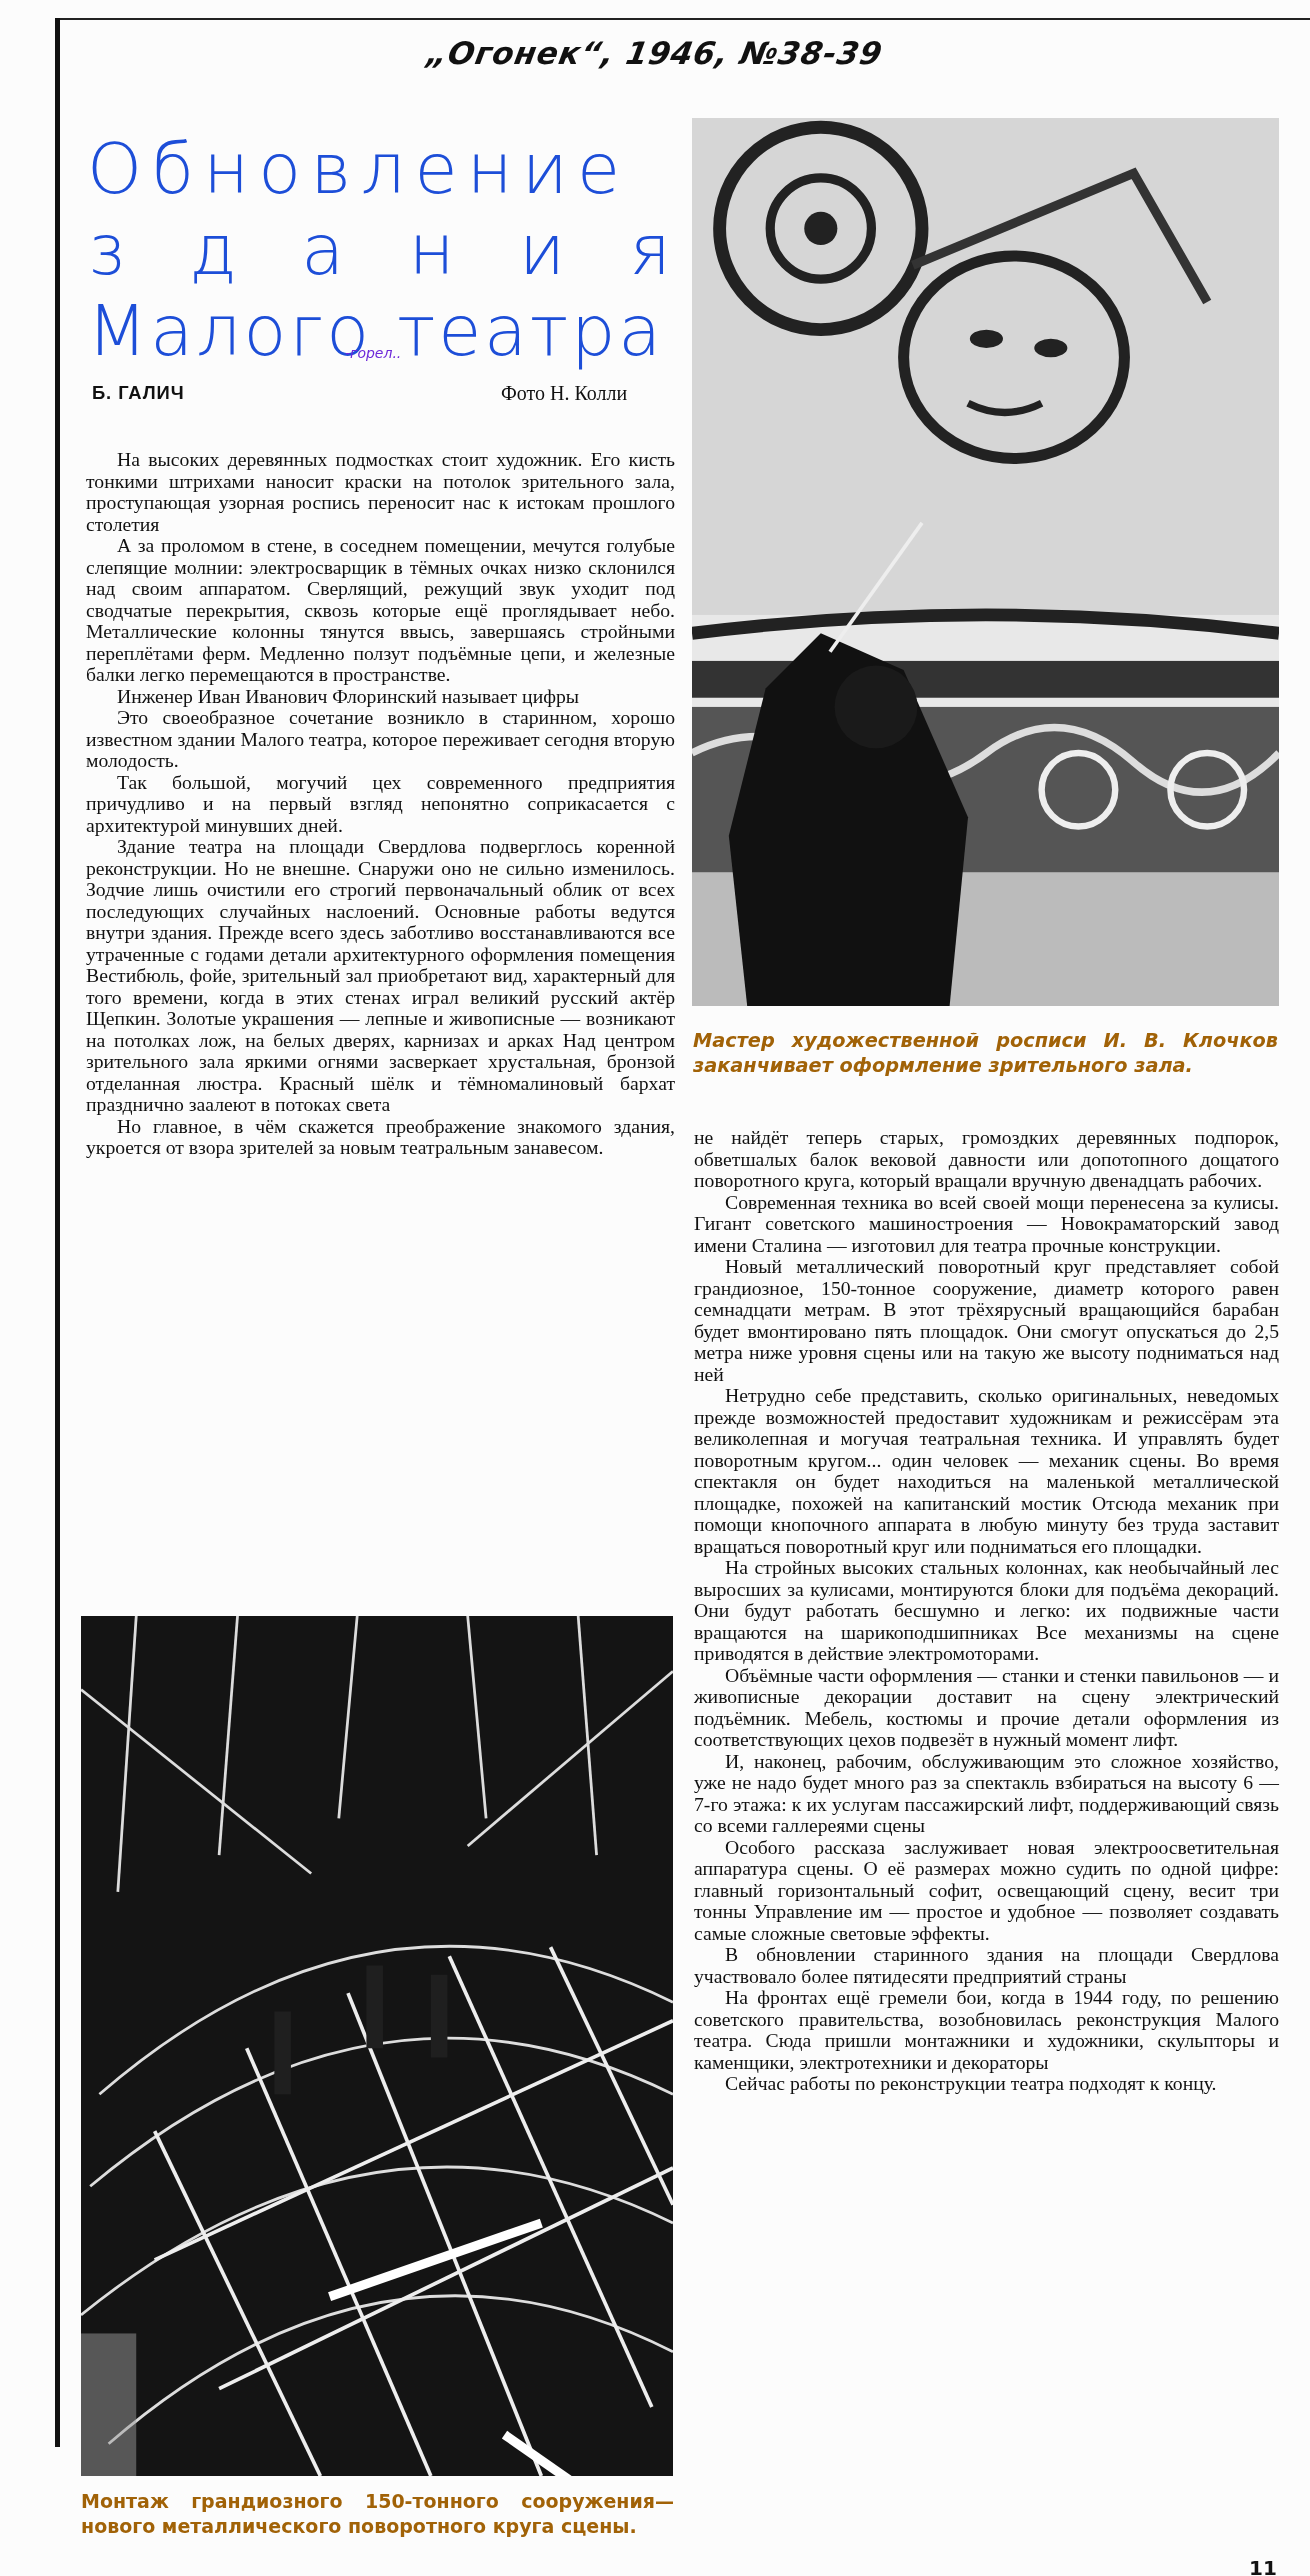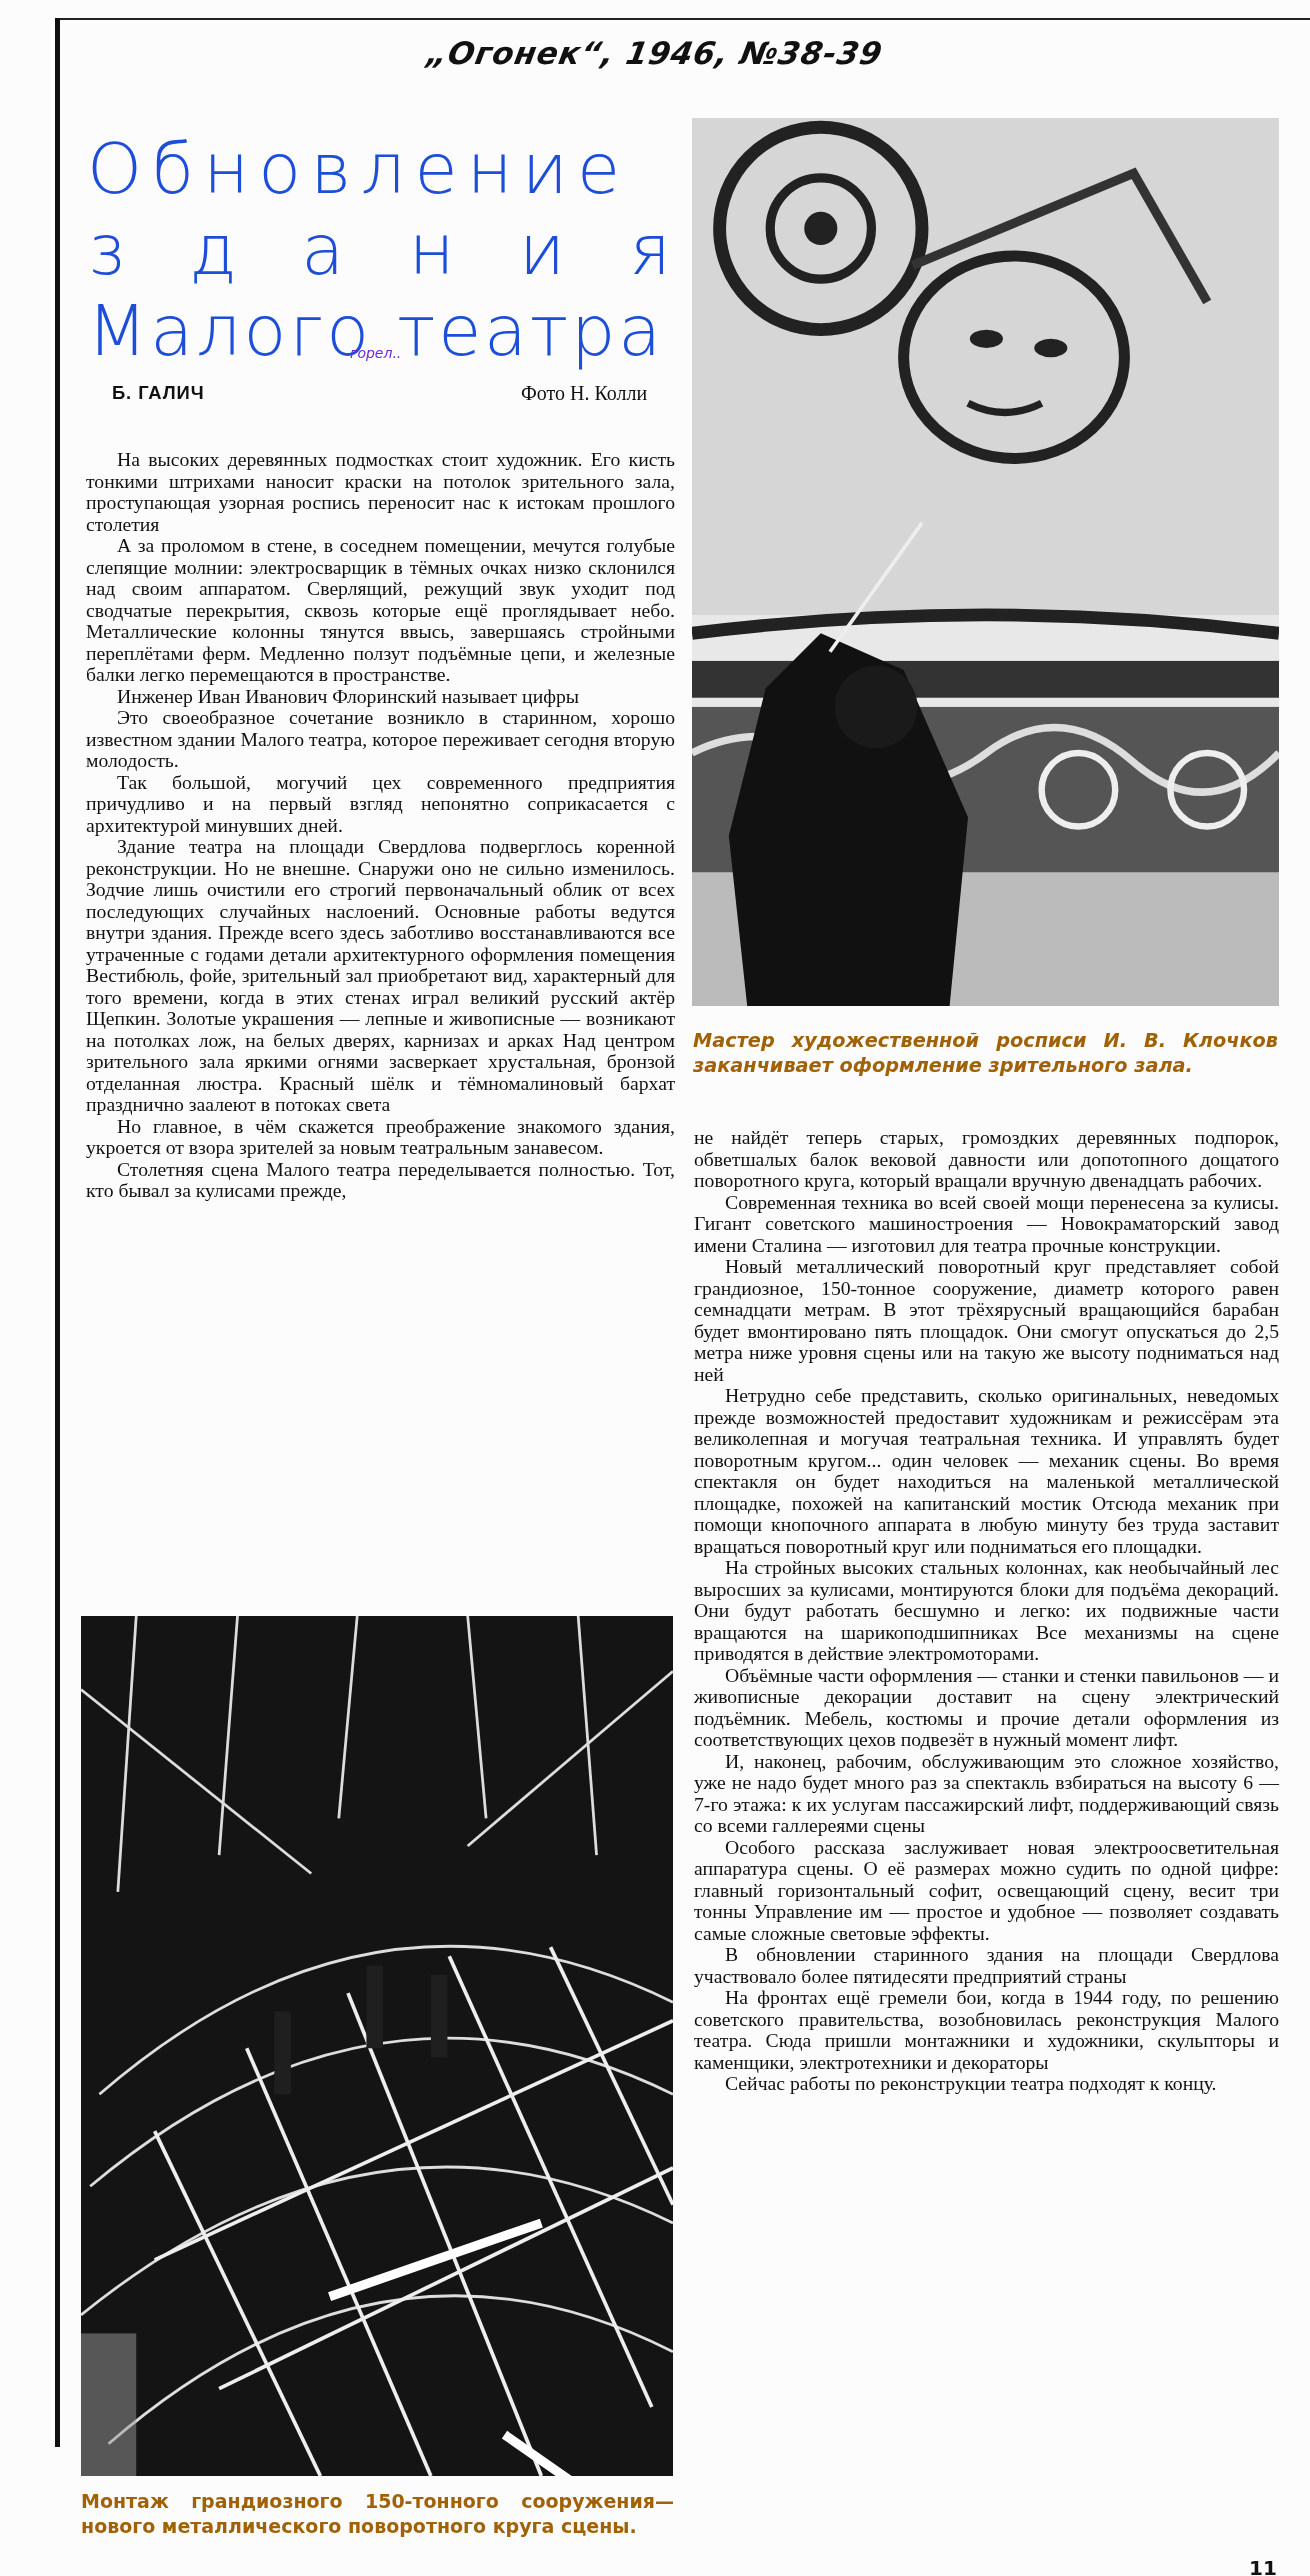--- a/index.html
+++ b/index.html
@@ -22,21 +22,21 @@
   }
   .headline .line1 { letter-spacing: 9.2px; }
   .headline .line2 { display: flex; justify-content: space-between; width: 584px; }
   .headline .line3 { letter-spacing: 2.8px; }
 
   .hand-note {
     position: absolute; left: 345px; top: 345px; font-family: "DejaVu Sans", sans-serif;
     font-style: italic; font-size: 14px; color: #6d28d9;
   }
 
-  .byline { position: absolute; top: 382px; font-family: "Liberation Sans", sans-serif; font-weight: bold; font-size: 18.4px; margin-left: 20px; }
+  .byline { position: absolute; top: 382px; font-family: "Liberation Sans", sans-serif; font-weight: bold; font-size: 18.4px; }
   .byline.author { left: 92px; letter-spacing: 0.9px; }
   .byline.photo { left: 501px; font-weight: normal; font-family: "Liberation Serif", serif; font-size: 20px; }
 
   .col { position: absolute; font-size: 19.7px; line-height: 21.5px; text-align: justify; }
   .col p { text-indent: 31px; }
   .col.left { left: 86px; top: 449px; width: 589px; }
   .col.right { left: 694px; top: 1127px; width: 585px; }
 
   .photo-box { position: absolute; background: #1a1a1a; overflow: hidden; }
   .photo-box svg { width: 100%; height: 100%; display: block; }
@@ -105,21 +105,20 @@
 <div class="caption caption-right">Мастер художественной росписи И. В. Клочков заканчивает оформление зрительного зала.</div>
 
 <div class="col left">
   <p>На высоких деревянных подмостках стоит художник. Его кисть тонкими штрихами наносит краски на потолок зрительного зала, проступающая узорная роспись переносит нас к истокам прошлого столетия</p>
   <p>А за проломом в стене, в соседнем помещении, мечутся голубые слепящие молнии: электросварщик в тёмных очках низко склонился над своим аппаратом. Сверлящий, режущий звук уходит под сводчатые перекрытия, сквозь которые ещё проглядывает небо. Металлические колонны тянутся ввысь, завершаясь стройными переплётами ферм. Медленно ползут подъёмные цепи, и железные балки легко перемещаются в пространстве.</p>
   <p>Инженер Иван Иванович Флоринский называет цифры</p>
   <p>Это своеобразное сочетание возникло в старинном, хорошо известном здании Малого театра, которое переживает сегодня вторую молодость.</p>
   <p>Так большой, могучий цех современного предприятия причудливо и на первый взгляд непонятно соприкасается с архитектурой минувших дней.</p>
   <p>Здание театра на площади Свердлова подверглось коренной реконструкции. Но не внешне. Снаружи оно не сильно изменилось. Зодчие лишь очистили его строгий первоначальный облик от всех последующих случайных наслоений. Основные работы ведутся внутри здания. Прежде всего здесь заботливо восстанавливаются все утраченные с годами детали архитектурного оформления помещения Вестибюль, фойе, зрительный зал приобретают вид, характерный для того времени, когда в этих стенах играл великий русский актёр Щепкин. Золотые украшения — лепные и живописные — возникают на потолках лож, на белых дверях, карнизах и арках Над центром зрительного зала яркими огнями засверкает хрустальная, бронзой отделанная люстра. Красный шёлк и тёмномалиновый бархат празднично заалеют в потоках света</p>
   <p>Но главное, в чём скажется преображение знакомого здания, укроется от взора зрителей за новым театральным занавесом.</p>
-  <p>Столетняя сцена Малого театра переделывается полностью. Тот, кто бывал за кулисами прежде,</p>
 </div>
 
 <div class="photo-box photo-left">
   <svg viewBox="0 0 643 935" preserveAspectRatio="none">
     <rect width="643" height="935" fill="#141414"></rect>
     <g stroke="#ddd" stroke-width="3" fill="none">
       <line x1="60" y1="0" x2="40" y2="300"></line>
       <line x1="170" y1="0" x2="150" y2="260"></line>
       <line x1="300" y1="0" x2="280" y2="220"></line>
       <line x1="420" y1="0" x2="440" y2="220"></line>

